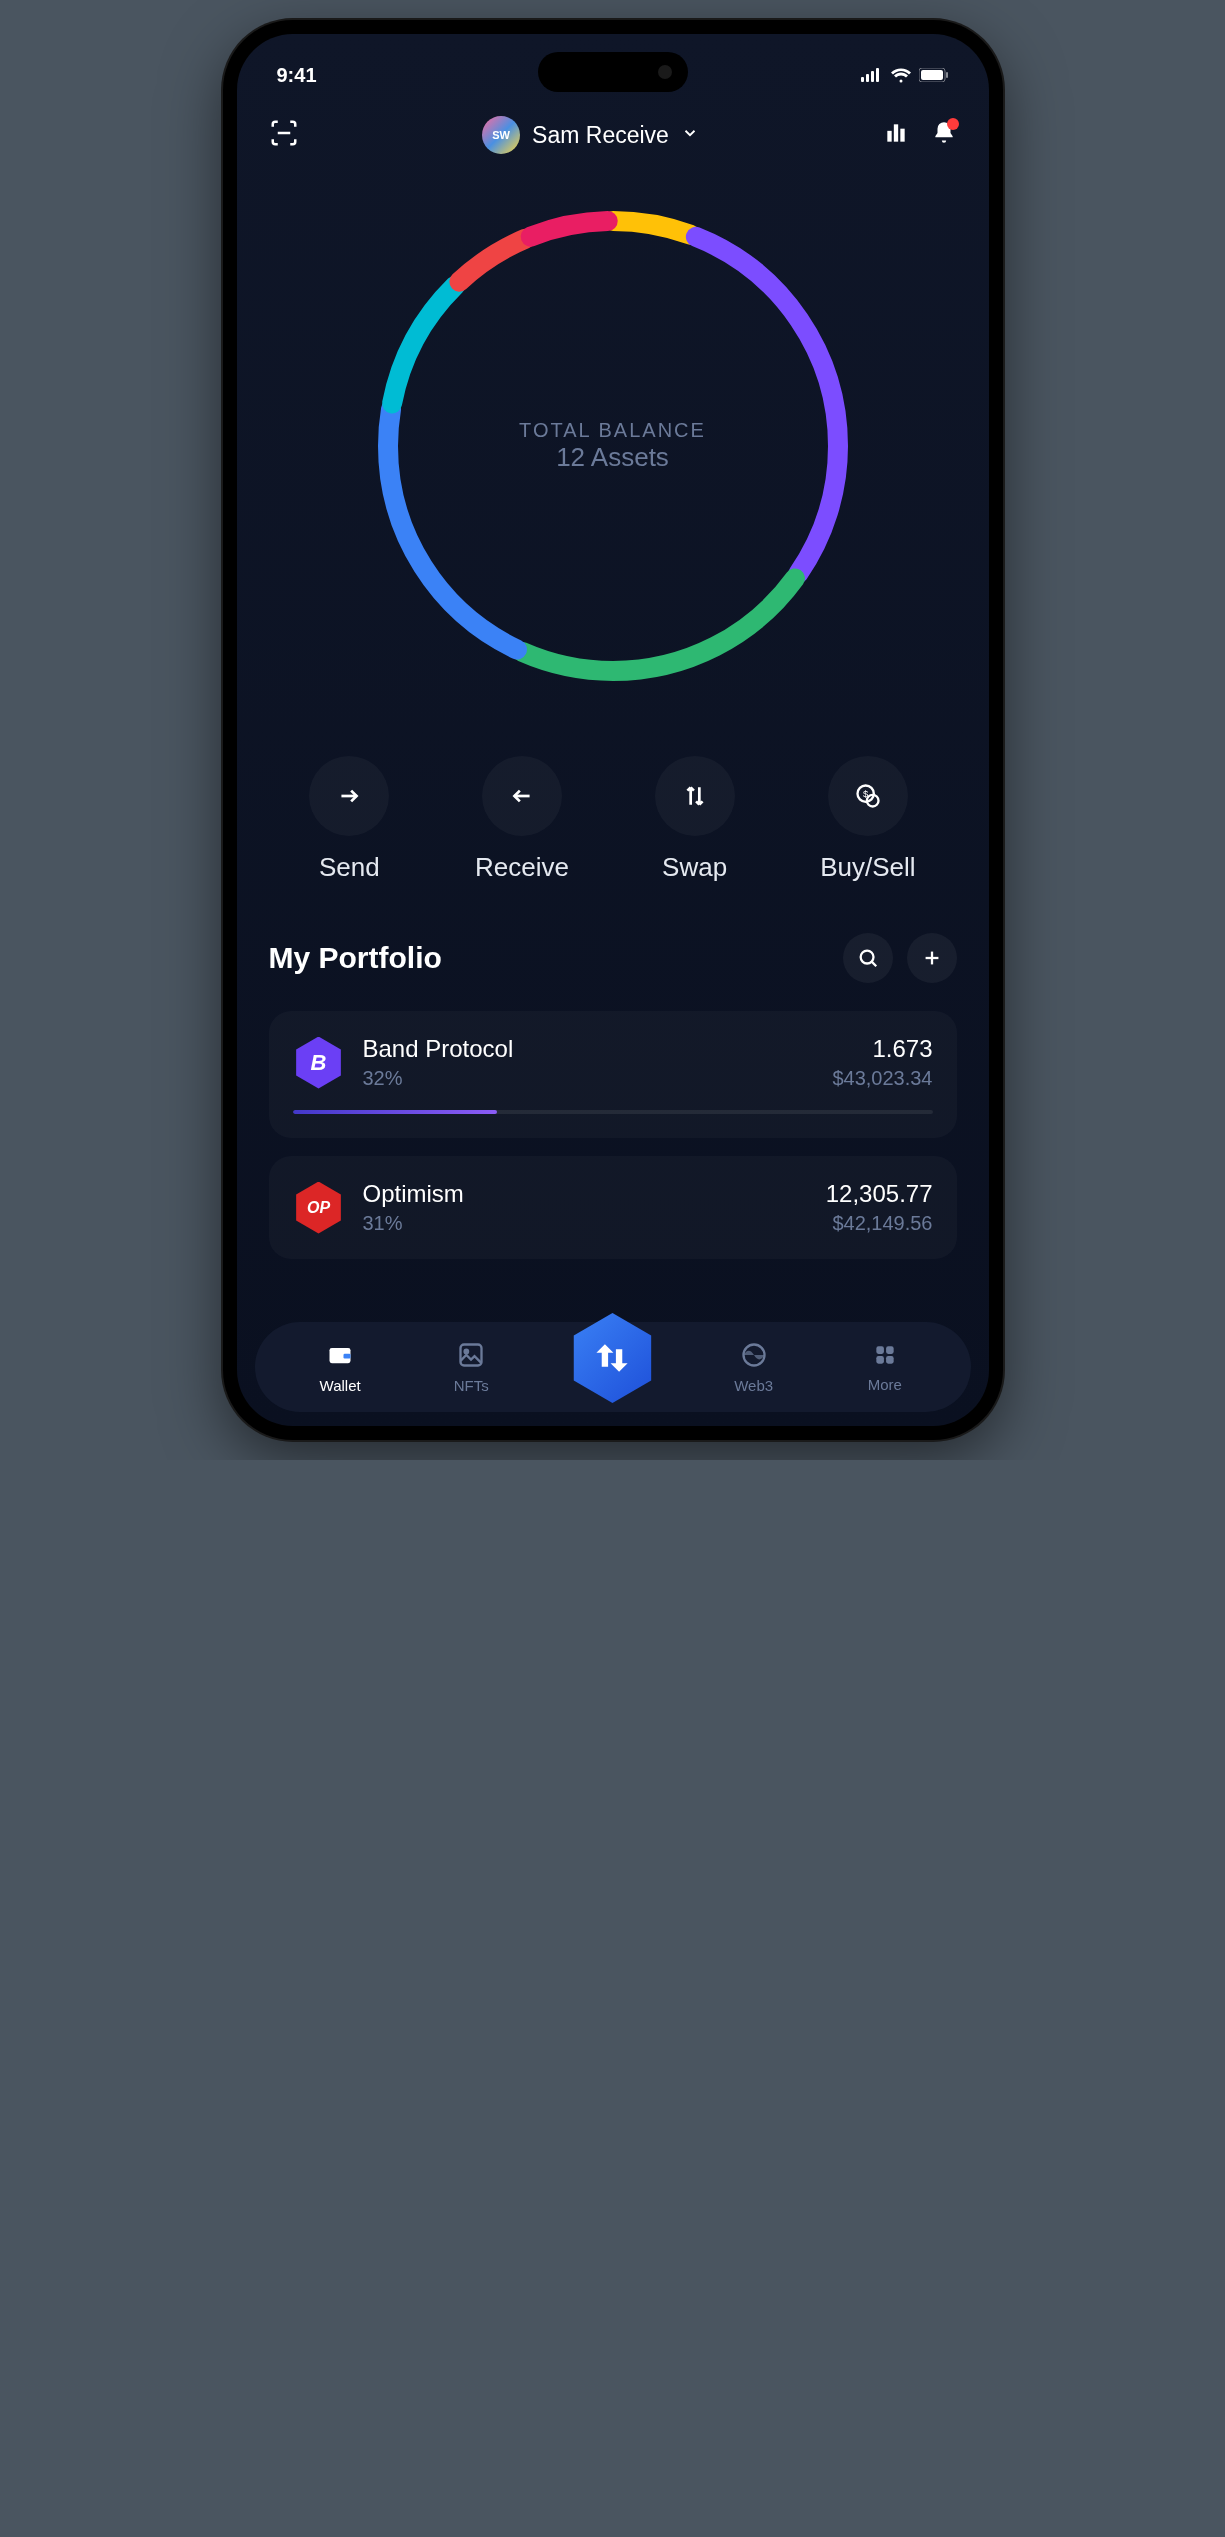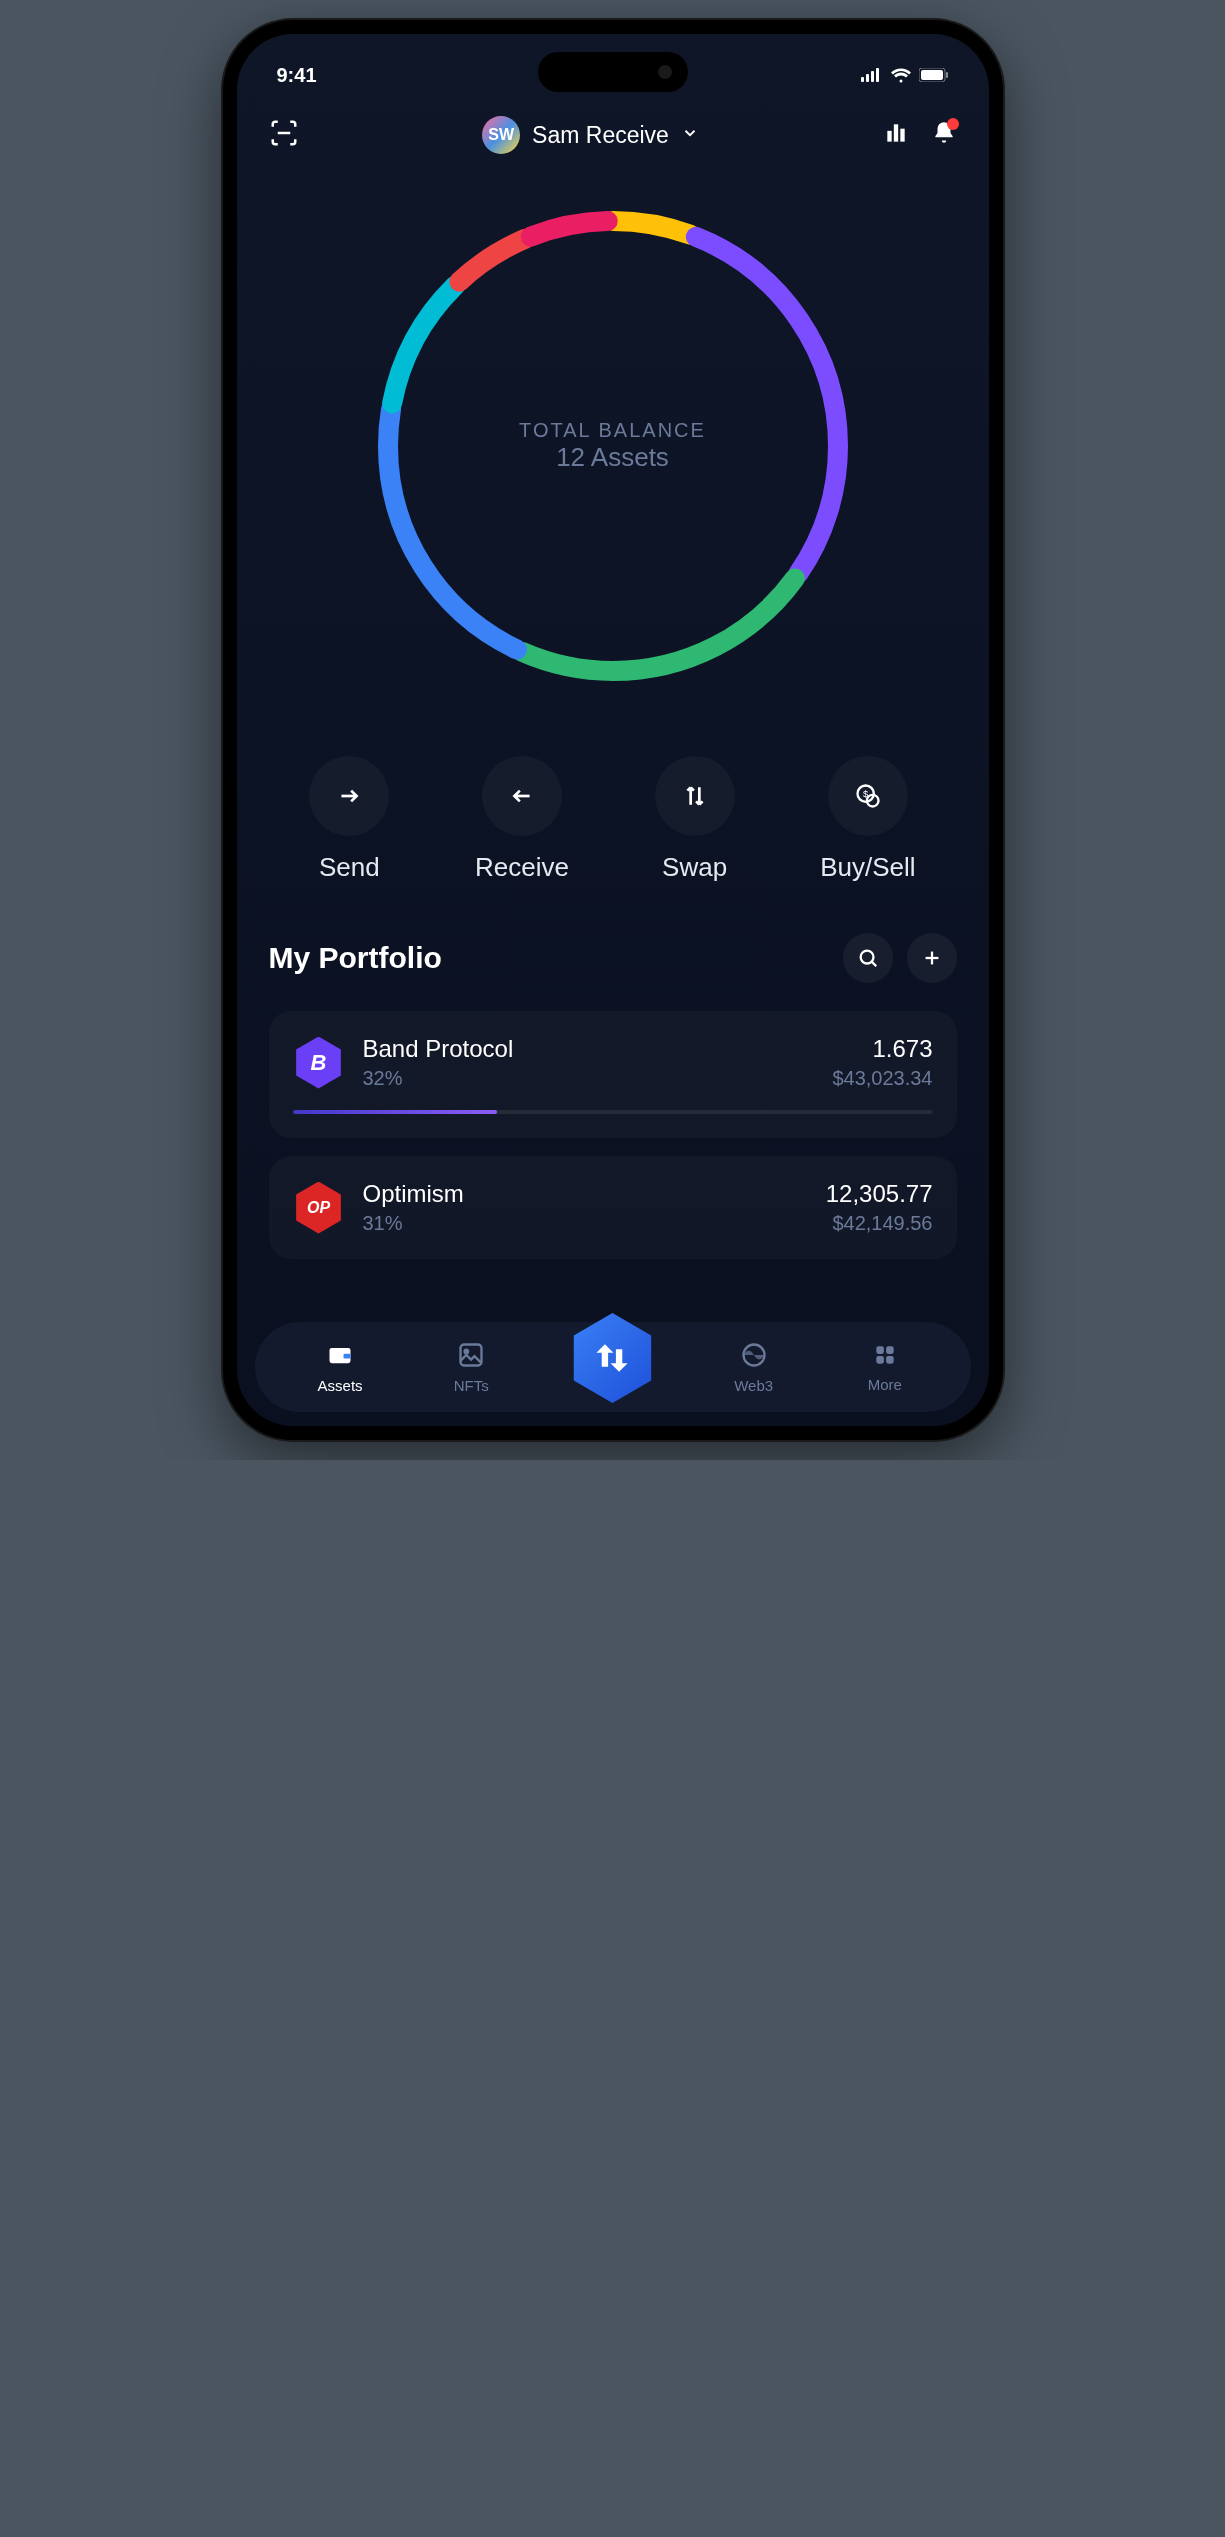--- a/index.html
+++ b/index.html
@@ -85,21 +85,21 @@
   cursor: pointer;
 }
 .avatar {
   width: 38px;
   height: 38px;
   border-radius: 50%;
   background: linear-gradient(135deg, #ff6b9d, #4a90e2, #ffd93d);
   display: flex;
   align-items: center;
   justify-content: center;
-  font-size: 16px;
+  font-size: 11px;
   font-weight: 600;
   color: #fff;
 }
 .wallet-name { color: #fff; font-size: 23px; font-weight: 500; }
 .chevron { color: #fff; }
 .balance-section {
   display: flex;
   flex-direction: column;
   align-items: center;
   padding: 20px 0 30px;
@@ -440,21 +440,21 @@
     </div>
 
     <div class="bottom-nav">
       <div class="nav-item active">
         <span class="nav-icon">
           <svg width="28" height="28" viewBox="0 0 24 24" fill="currentColor">
               <rect x="3" y="6" width="18" height="13" rx="2"></rect>
               <rect x="15" y="11" width="6" height="4" rx="1" fill="#3b82f6"></rect>
             </svg>
         </span>
-        <span class="nav-label">Assets</span>
+        <span class="nav-label">Wallet</span>
       </div>
       <div class="nav-item">
         <span class="nav-icon">
           <svg width="28" height="28" viewBox="0 0 24 24" fill="none" stroke="currentColor" stroke-width="2">
               <rect x="3" y="3" width="18" height="18" rx="3"></rect>
               <circle cx="8" cy="9" r="1.5" fill="currentColor"></circle>
               <path d="M3 17l5-5 4 4 3-3 6 6"></path>
             </svg>
         </span>
         <span class="nav-label">NFTs</span>

